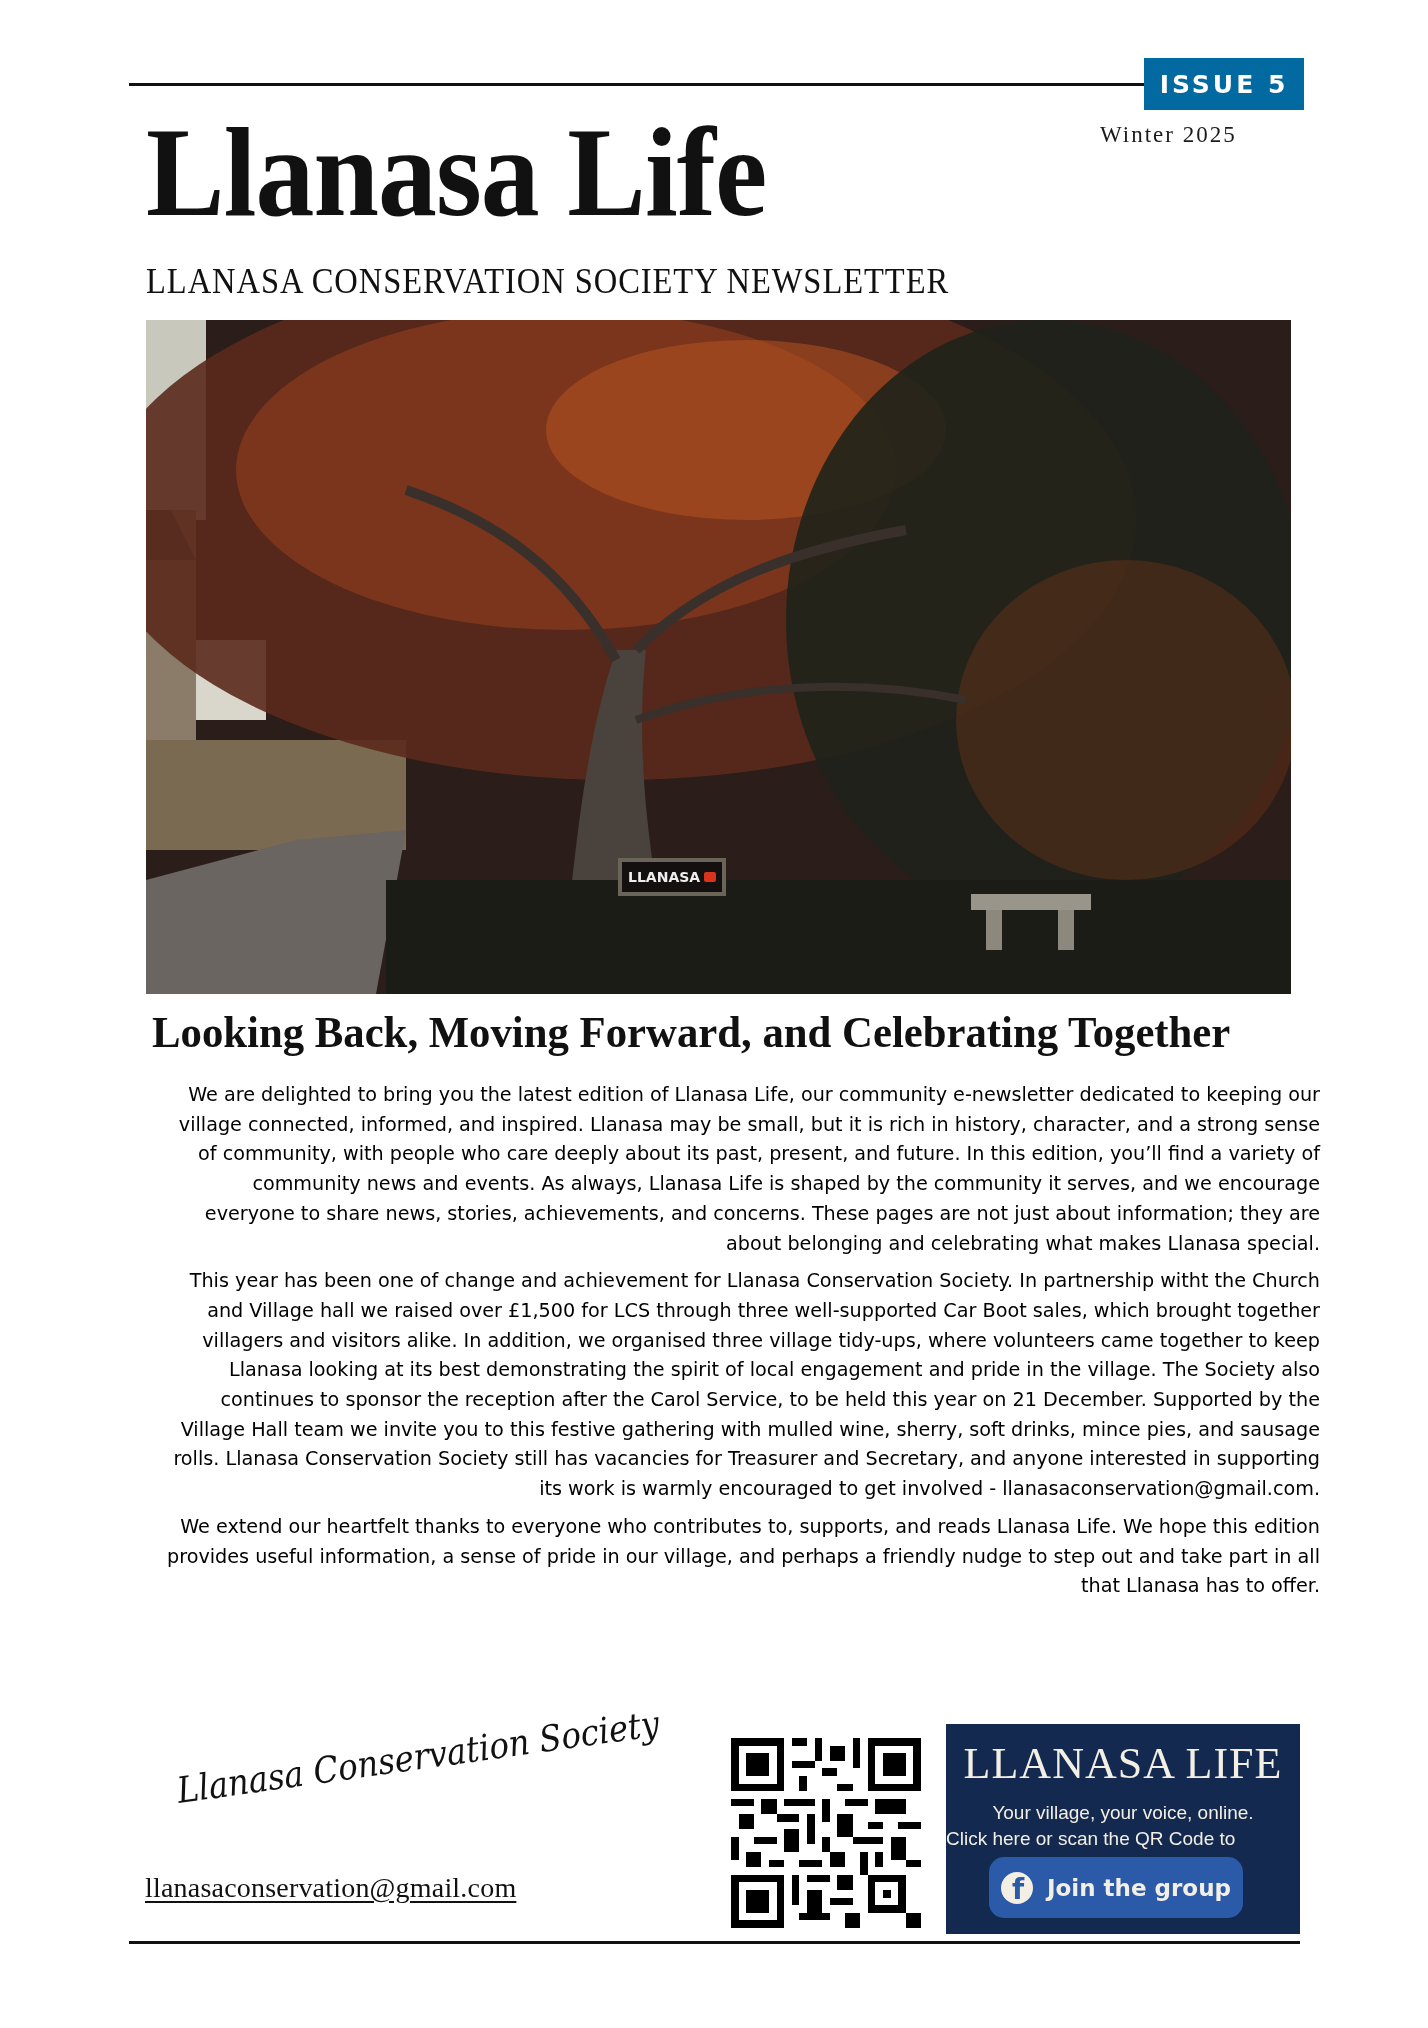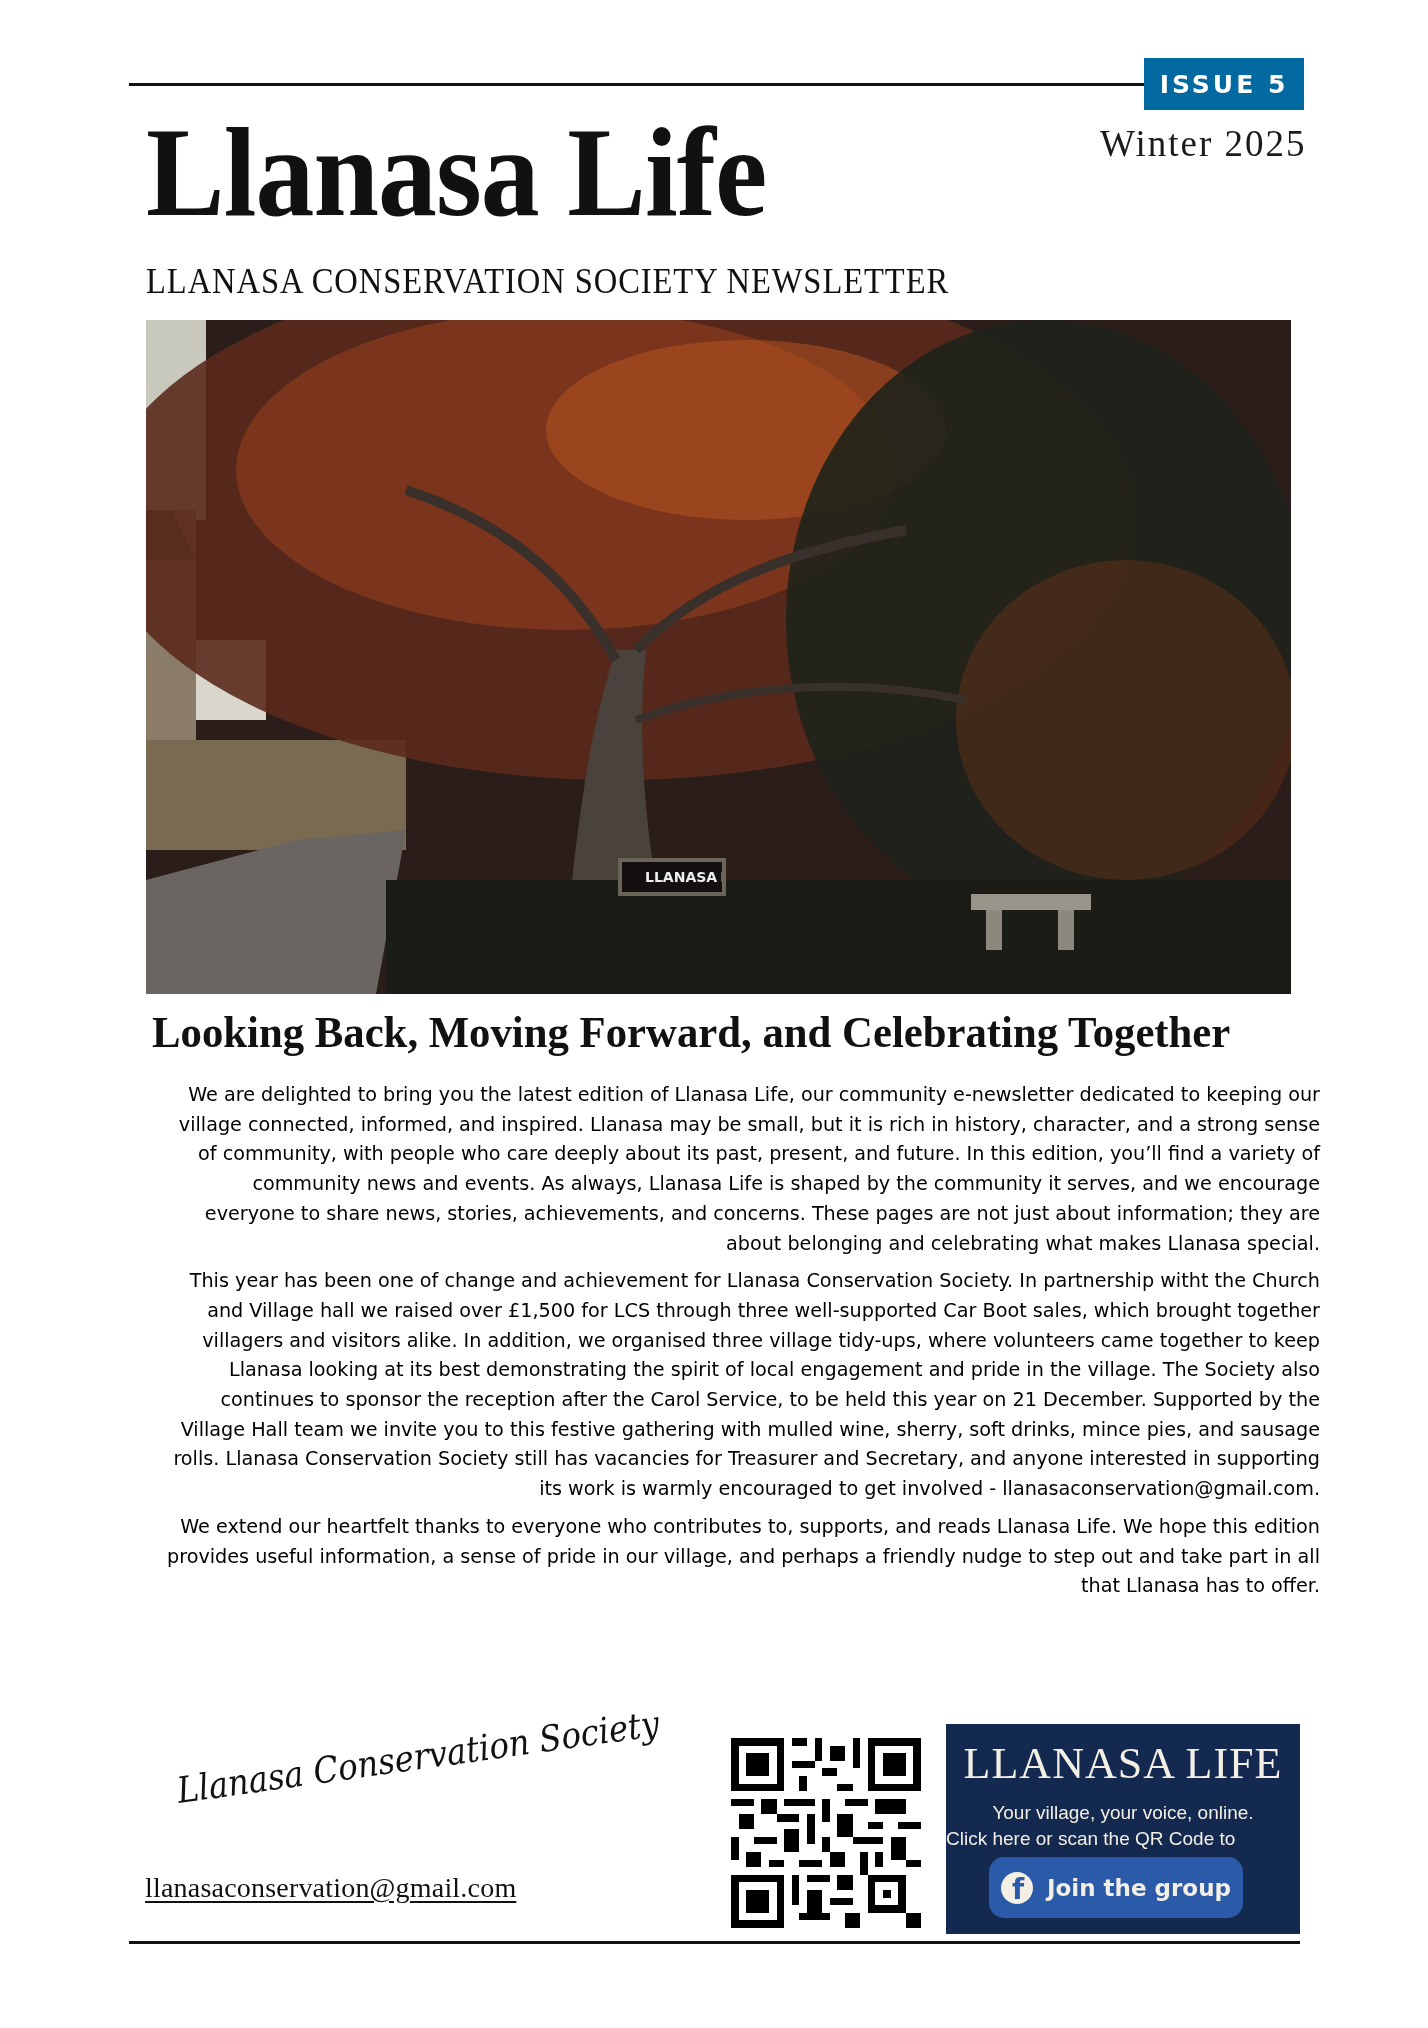--- a/index.html
+++ b/index.html
@@ -6,33 +6,33 @@
   html, body { width: 1428px; height: 2028px; background: #ffffff; overflow: hidden; }
   body { position: relative; font-family: "Liberation Sans", sans-serif; color: #1a1a1a; }
 
   .rule { position: absolute; background: #111; }
   .rule.top { left: 129px; top: 83px; width: 1020px; height: 3px; }
   .rule.bottom { left: 129px; top: 1941px; width: 1171px; height: 3px; }
 
   .issue-badge { position: absolute; left: 1144px; top: 58px; width: 160px; height: 52px; background: #0369a1;
     color: #fff; font-family: "DejaVu Sans", sans-serif; font-weight: bold; font-size: 25px; letter-spacing: 3px;
     display: flex; align-items: center; justify-content: center; }
-  .season { position: absolute; left: 1100px; top: 122px; font-family: "Liberation Serif", serif; font-size: 37px;
+  .season { position: absolute; left: 1100px; top: 122px; font-family: "Liberation Serif", serif; font-size: 23px;
     letter-spacing: 2px; color: #1a1a1a; }
 
   .masthead { position: absolute; left: 146px; top: 108px; font-family: "Liberation Serif", serif; font-size: 128px;
     line-height: 1; color: #111; letter-spacing: -1px; transform: scaleX(0.92); transform-origin: left top; }
   .subtitle { position: absolute; left: 146px; top: 262px; font-family: "Liberation Serif", serif; font-size: 35px;
     letter-spacing: 1px; color: #111; transform: scaleX(0.93); transform-origin: left top; white-space: nowrap; }
 
   .photo { position: absolute; left: 146px; top: 320px; width: 1145px; height: 674px; overflow: hidden;
     background: linear-gradient(180deg, #3a2620 0%, #2a1c18 45%, #1c1614 75%, #1e1a16 100%); }
   .photo svg { display: block; width: 100%; height: 100%; }
   .sign { position: absolute; left: 472px; top: 538px; width: 108px; height: 38px; background: #141010;
-    border: 4px solid #6b6458; display: flex; align-items: center; gap: 4px; padding-left: 23px; }
+    border: 4px solid #6b6458; display: flex; align-items: center; gap: 4px; padding-left: 6px; }
   .sign-text { color: #eee; font-family: "DejaVu Sans", sans-serif; font-weight: bold; font-size: 14px; }
   .sign-dragon { width: 12px; height: 10px; background: #d8341c; border-radius: 2px; }
 
   .headline { position: absolute; left: 152px; top: 1006px; font-family: "Liberation Serif", serif; font-size: 45px;
     color: #111; white-space: nowrap; transform: scaleX(0.95); transform-origin: left top; }
 
   .body-text { position: absolute; left: 160px; top: 1080px; width: 1160px; font-family: "DejaVu Sans", sans-serif;
     font-size: 19.2px; line-height: 29.7px; color: #000000; text-align: right; }
   .body-text p { margin-bottom: 8px; }
 

